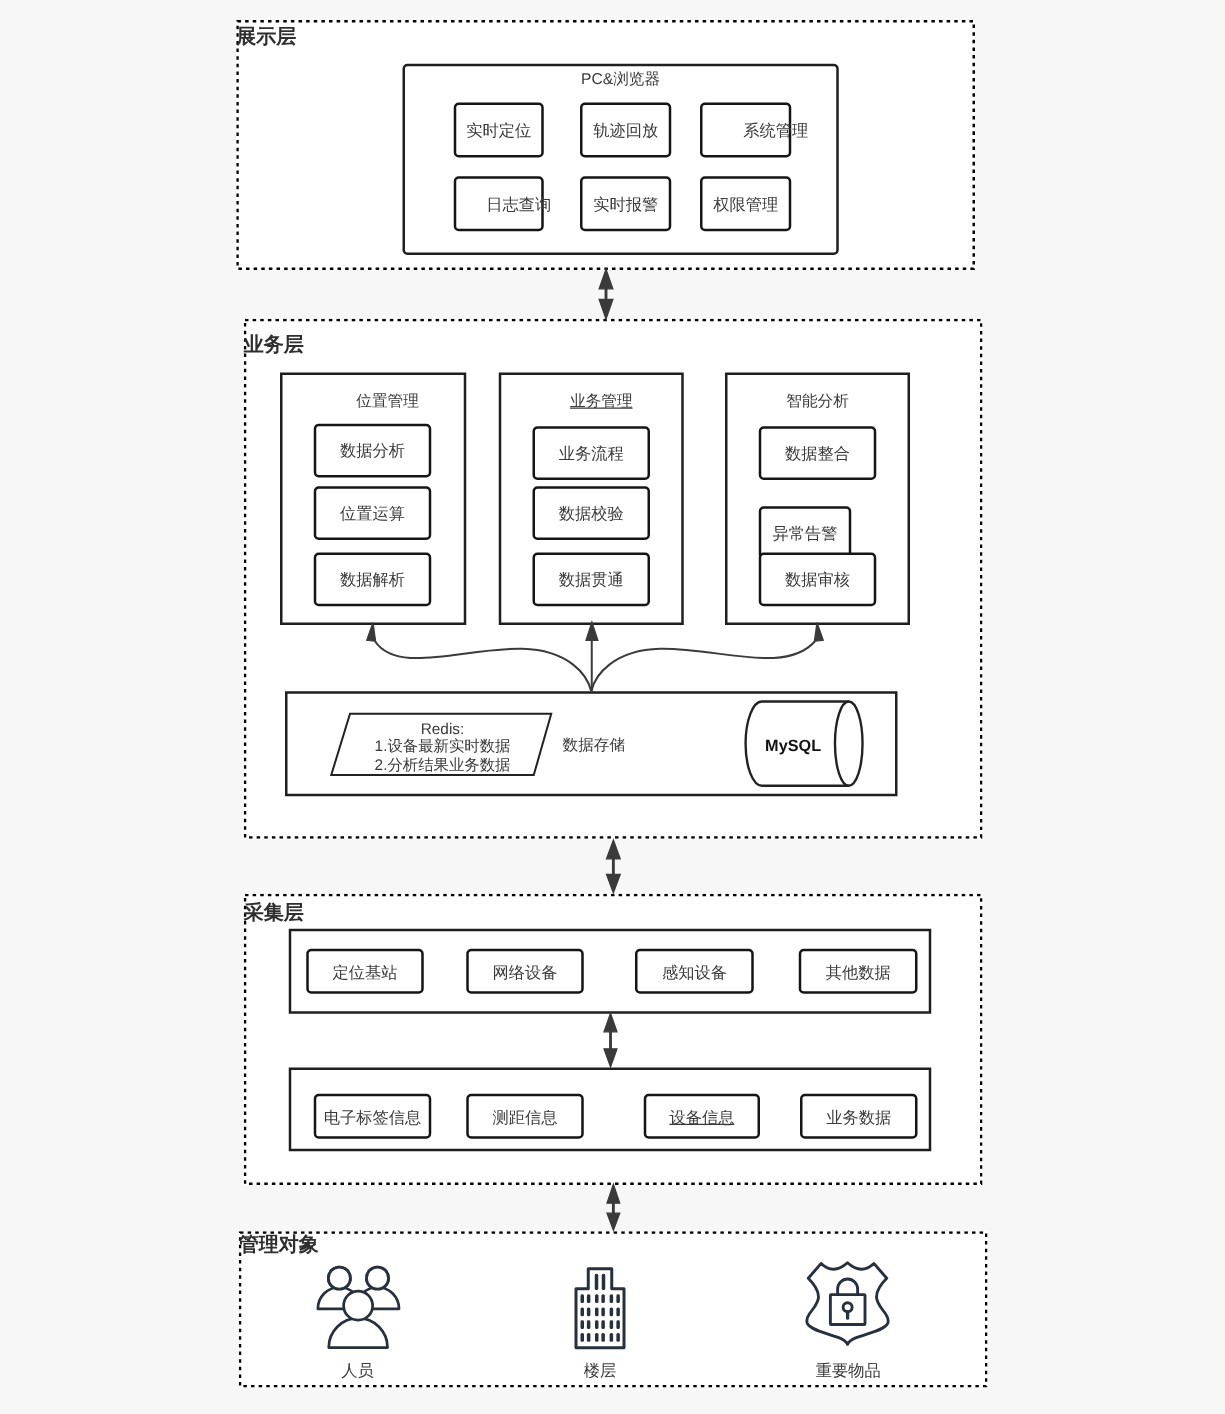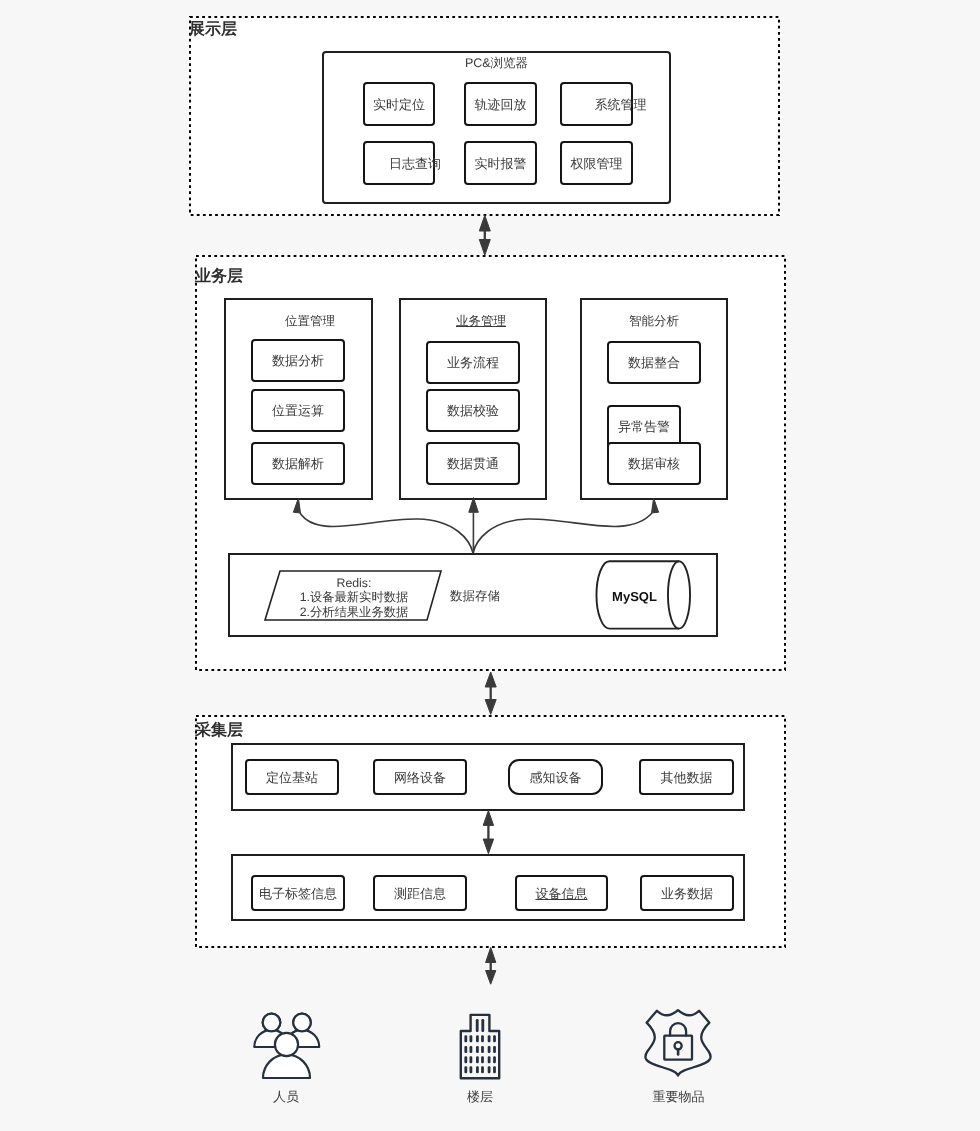--- a/index.html
+++ b/index.html
@@ -87,29 +87,35 @@
   <div class="layer" style="left:195px;top:715px;width:591px;height:233px;">
     <svg class="dashborder" width="591" height="233">
       <rect x="1" y="1" width="589" height="231" fill="none" stroke="#000000" stroke-width="2" stroke-dasharray="2.8 3.3"></rect>
     </svg>
     <div class="layer-title" style="top:10px;right:13px;">采集层</div>
   </div>
 
   <div class="solidbox" style="left:231px;top:743px;width:514px;height:68px;"></div>
   <div class="btn" style="left:245px;top:759px;width:94px;height:36px;">定位基站</div>
   <div class="btn" style="left:373px;top:759px;width:94px;height:36px;">网络设备</div>
-  <div class="btn" style="left:508px;top:759px;width:95px;height:36px;border-radius:11px;">感知设备</div>
+  <div class="btn" style="left:508px;top:759px;width:95px;height:36px;">感知设备</div>
   <div class="btn" style="left:639px;top:759px;width:95px;height:36px;">其他数据</div>
 
   <div class="solidbox" style="left:231px;top:854px;width:514px;height:67px;"></div>
   <div class="btn" style="left:251px;top:875px;width:94px;height:36px;">电子标签信息</div>
   <div class="btn" style="left:373px;top:875px;width:94px;height:36px;">测距信息</div>
   <div class="btn" style="left:515px;top:875px;width:93px;height:36px;text-decoration:underline;">设备信息</div>
   <div class="btn" style="left:640px;top:875px;width:94px;height:36px;">业务数据</div>
 
+  <div class="layer" style="left:191px;top:985px;width:599px;height:125px;">
+    <svg class="dashborder" width="599" height="125">
+      <rect x="1" y="1" width="597" height="123" fill="none" stroke="#000000" stroke-width="2" stroke-dasharray="2.8 3.3"></rect>
+    </svg>
+    <div class="layer-title" style="top:6px;right:4px;">管理对象</div>
+  </div>
 
   <svg class="overlay" viewBox="0 0 980 1131">
 
     <g stroke="#26303f" stroke-width="2.2" stroke-linejoin="round">
       <circle cx="271.5" cy="1022.5" r="8.8" fill="#ffffff"></circle>
       <path d="M 254.3,1047 A 17.2,17.2 0 0 1 288.7,1047 Z" fill="#ffffff"></path>
       <circle cx="302" cy="1022.5" r="8.8" fill="#ffffff"></circle>
       <path d="M 284.8,1047 A 17.2,17.2 0 0 1 319.2,1047 Z" fill="#ffffff"></path>
       <circle cx="271.5" cy="1022.5" r="8.8" fill="#ffffff"></circle>
       <circle cx="302" cy="1022.5" r="8.8" fill="#ffffff"></circle>

